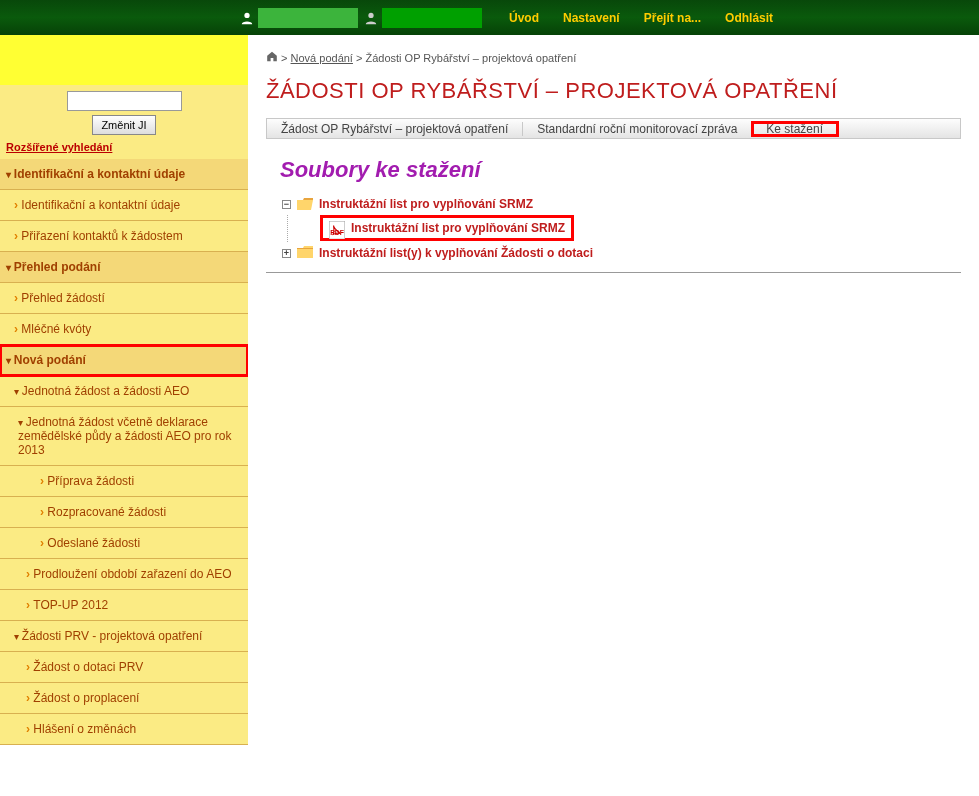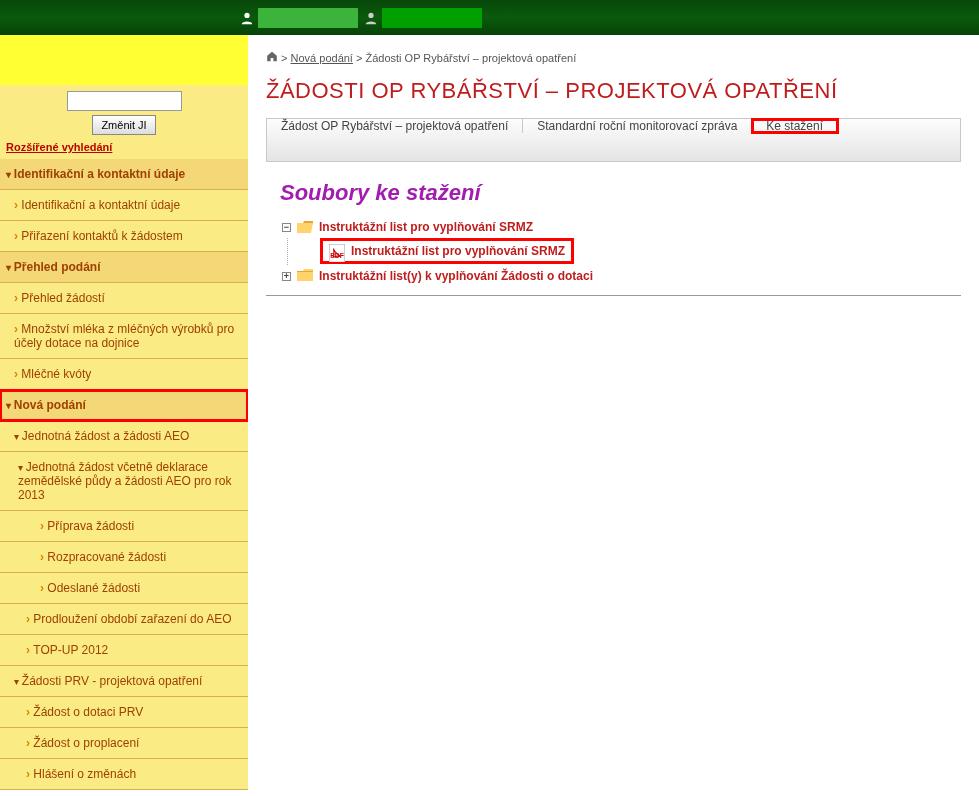--- a/index.html
+++ b/index.html
@@ -35,21 +35,21 @@
     .nav-section.header3::before { content: "▾ "; color: #a04000; font-size: 10px; }
     .nav-section.item3 { padding-left: 40px; color: #a04000; }
     .nav-section.item3::before { content: "› "; color: #e08000; font-weight: bold; }
     .highlight-red { outline: 3px solid red; outline-offset: -2px; }
 
     .content { flex: 1; background: #fff; padding: 10px 18px; }
     .breadcrumb { color: #555; font-size: 11px; padding: 6px 0 14px; }
     .breadcrumb a { color: #555; text-decoration: underline; cursor: pointer; }
     .page-title { color: #bf1d1d; font-size: 22px; font-weight: normal; letter-spacing: .5px; font-family: "Trebuchet MS", sans-serif; padding-bottom: 14px; }
 
-    .tab-bar { border: 1px solid #c8c8c8; background: linear-gradient(#fdfdfd,#e4e4e4); display: flex; height: 44px; align-items: flex-start; }
+    .tab-bar { border: 1px solid #c8c8c8; background: linear-gradient(#fdfdfd,#e4e4e4); display: flex; height: 21px; align-items: center; }
     .tab { padding: 0 14px; display: flex; align-items: center; color: #444; font-size: 12px; border-right: 1px solid #c8c8c8; cursor: pointer; }
     .tab.highlight-red { outline: 3px solid red; outline-offset: -2px; }
 
     .sub-title { color: #a21caf; font-size: 22px; font-family: "Trebuchet MS", sans-serif; padding: 18px 0 10px 14px; font-style: italic; }
 
     .tree { padding-left: 16px; }
     .tree-row { display: flex; align-items: center; gap: 6px; padding: 4px 0; color: #bf1d1d; font-weight: bold; font-size: 12px; cursor: pointer; }
     .tree-icon { width: 16px; height: 14px; display: inline-block; }
     .tree-toggle { width: 9px; height: 9px; display: inline-block; border: 1px solid #888; text-align: center; line-height: 7px; font-size: 9px; color: #444; background: #fff; }
     .tree-leaf { margin-left: 22px; border: 3px solid red; padding: 3px 6px; display: inline-block; }
@@ -74,38 +74,43 @@
     <span class="user-block">
       <span class="user-icon">
         <svg viewBox="0 0 16 16">
             <circle cx="8" cy="5" r="3" fill="#ccc"></circle>
             <path d="M2 15c0-4 12-4 12 0" fill="#ccc"></path>
           </svg>
       </span>
       <span class="user-field"></span>
     </span>
   </div>
+  <div class="topbar-right">
+    <a class="topbar-link">Úvod</a>
+    <a class="topbar-link">Nastavení</a>
+    <a class="topbar-link">Přejít na...</a>
+    <a class="topbar-link">Odhlásit</a>
+  </div>
 </div>
 
 <div class="container">
   <div class="sidebar">
     <div class="sidebar-header"></div>
     <div class="search-row">
       <input class="search-input" style="">
       <button class="btn-zmenit">Změnit JI</button>
     </div>
     <a class="adv-search">Rozšířené vyhledání</a>
 
     <div class="nav-section header1">Identifikační a kontaktní údaje</div>
     <div class="nav-section item1">Identifikační a kontaktní údaje</div>
     <div class="nav-section item1">Přiřazení kontaktů k žádostem</div>
 
     <div class="nav-section header1">Přehled podání</div>
     <div class="nav-section item1">Přehled žádostí</div>
-    <div class="nav-section item1">Množství mléka z mléčných výrobků pro účely dotace na dojnice</div>
     <div class="nav-section item1">Mléčné kvóty</div>
 
     <div class="nav-section header1 highlight-red">Nová podání</div>
     <div class="nav-section header2">Jednotná žádost a žádosti AEO</div>
     <div class="nav-section header3">Jednotná žádost včetně deklarace zemědělské půdy a žádosti AEO pro rok 2013</div>
     <div class="nav-section item3">Příprava žádosti</div>
     <div class="nav-section item3">Rozpracované žádosti</div>
     <div class="nav-section item3">Odeslané žádosti</div>
     <div class="nav-section item2">Prodloužení období zařazení do AEO</div>
     <div class="nav-section item2">TOP-UP 2012</div>

